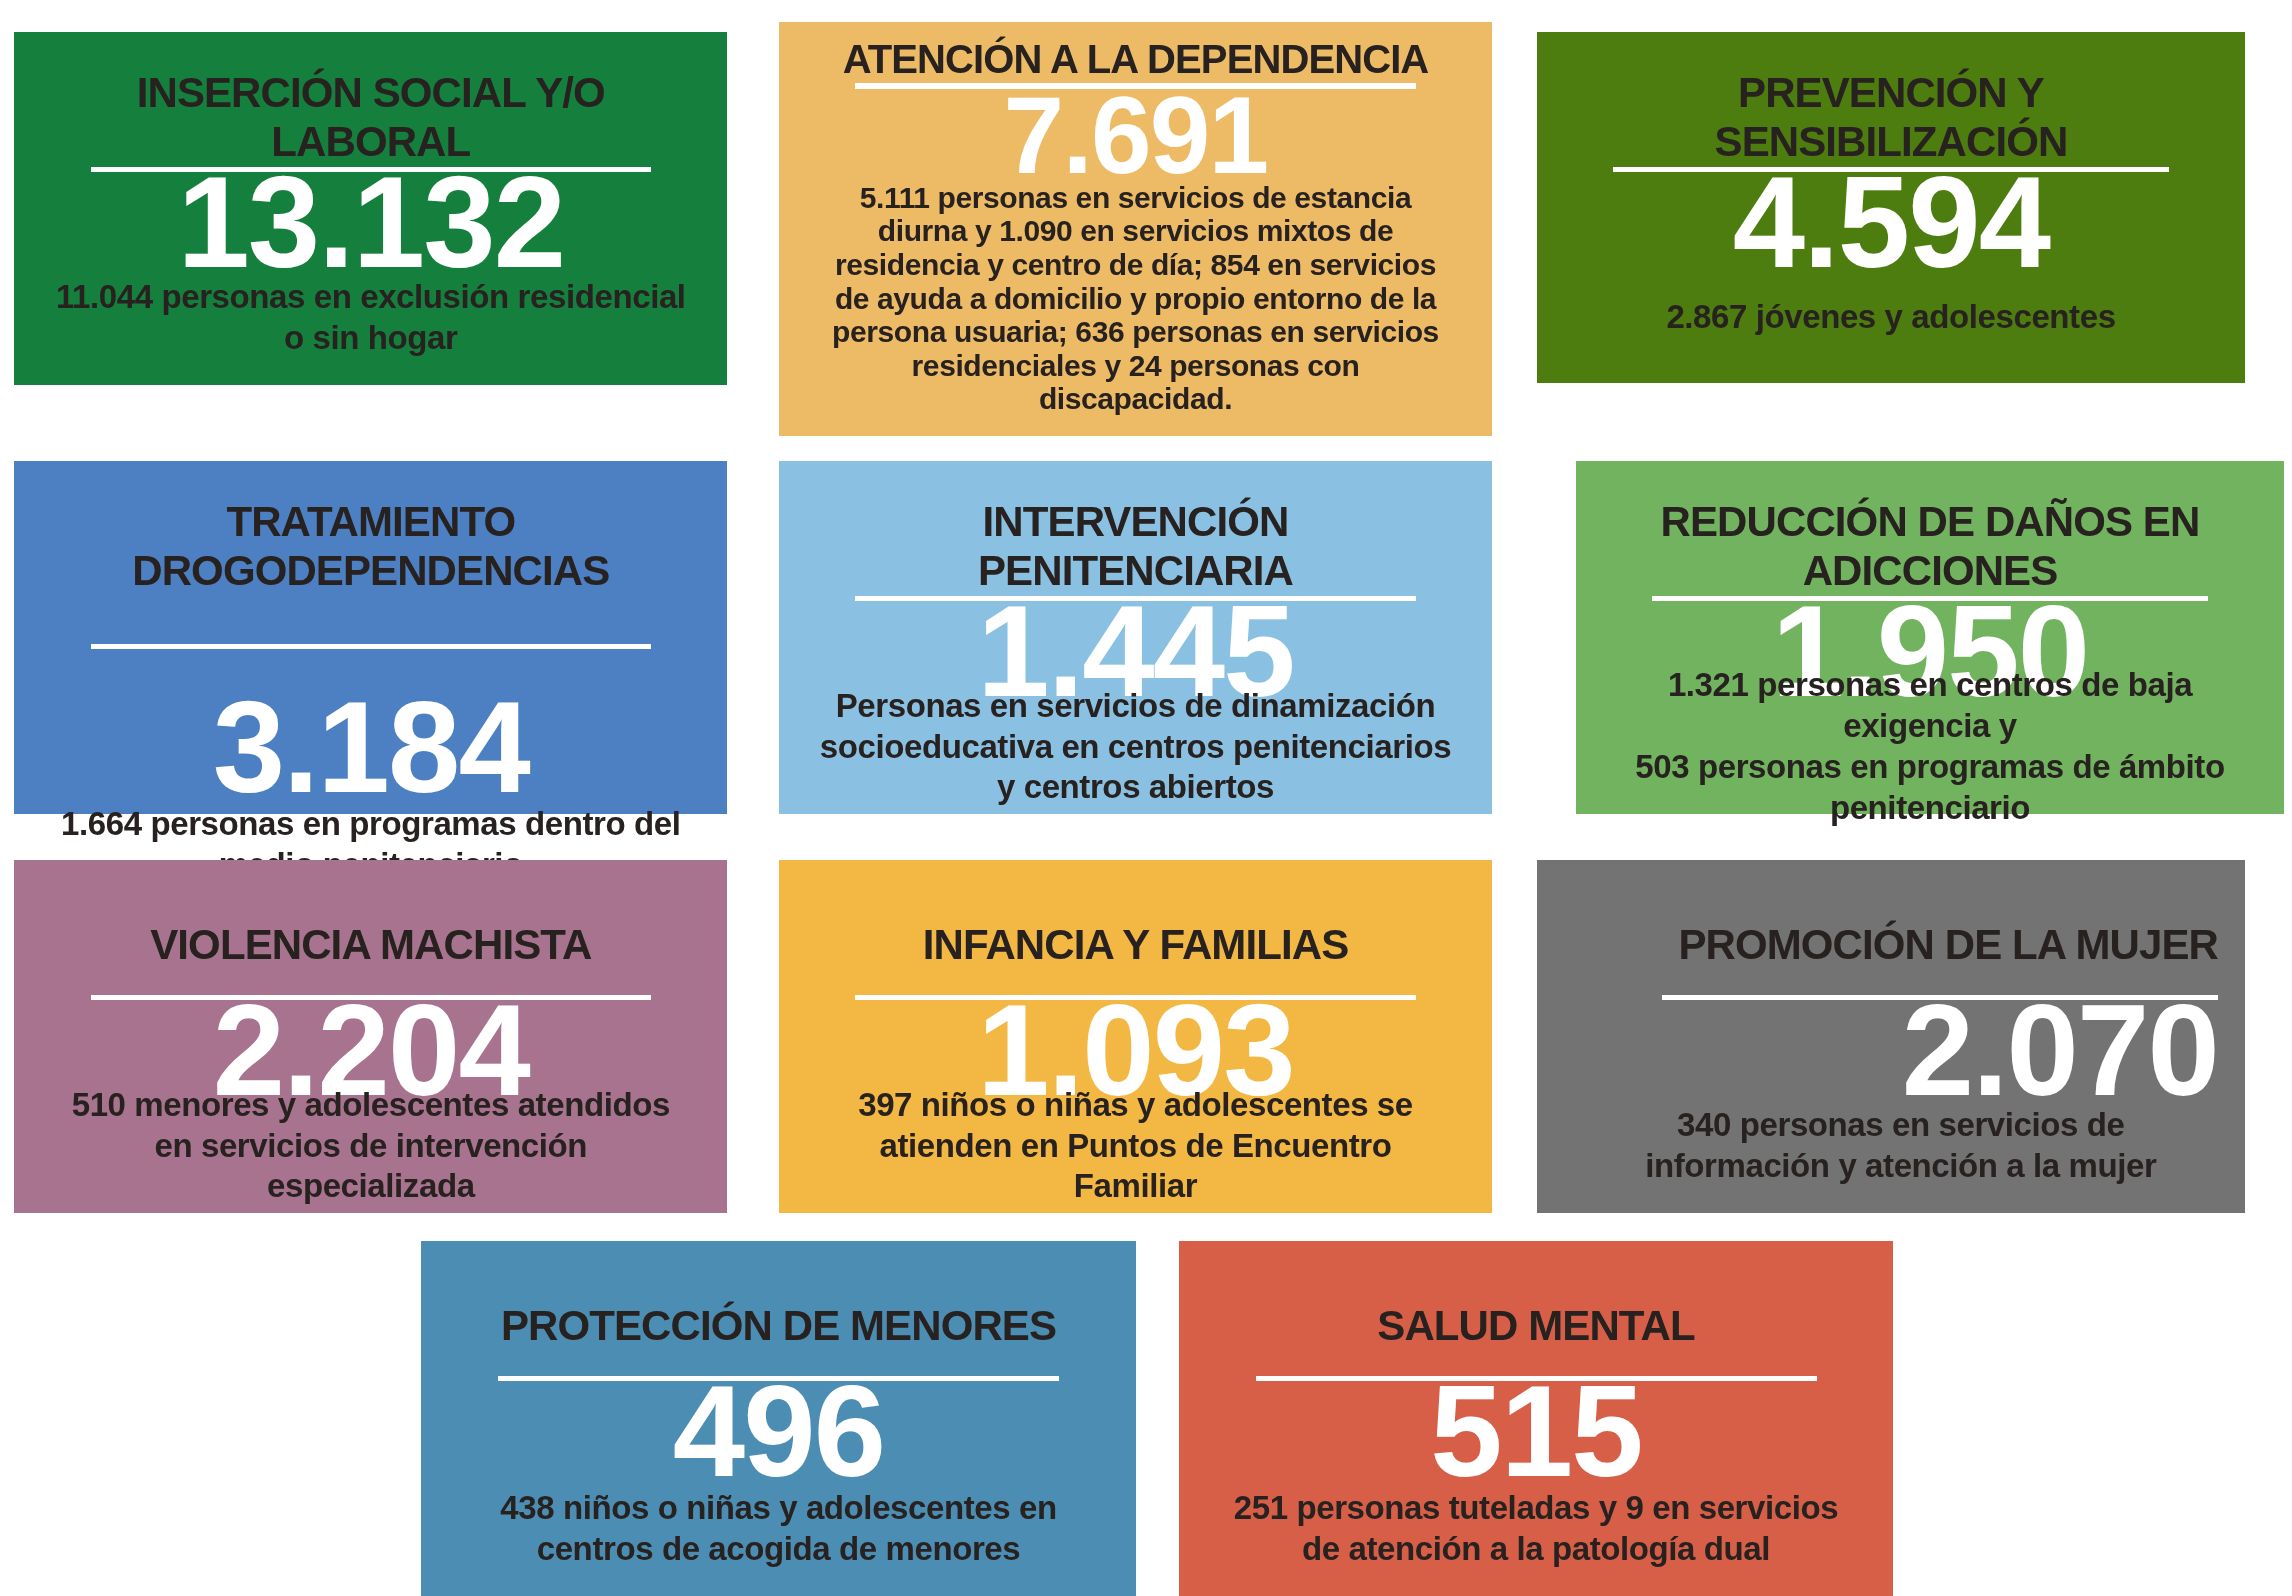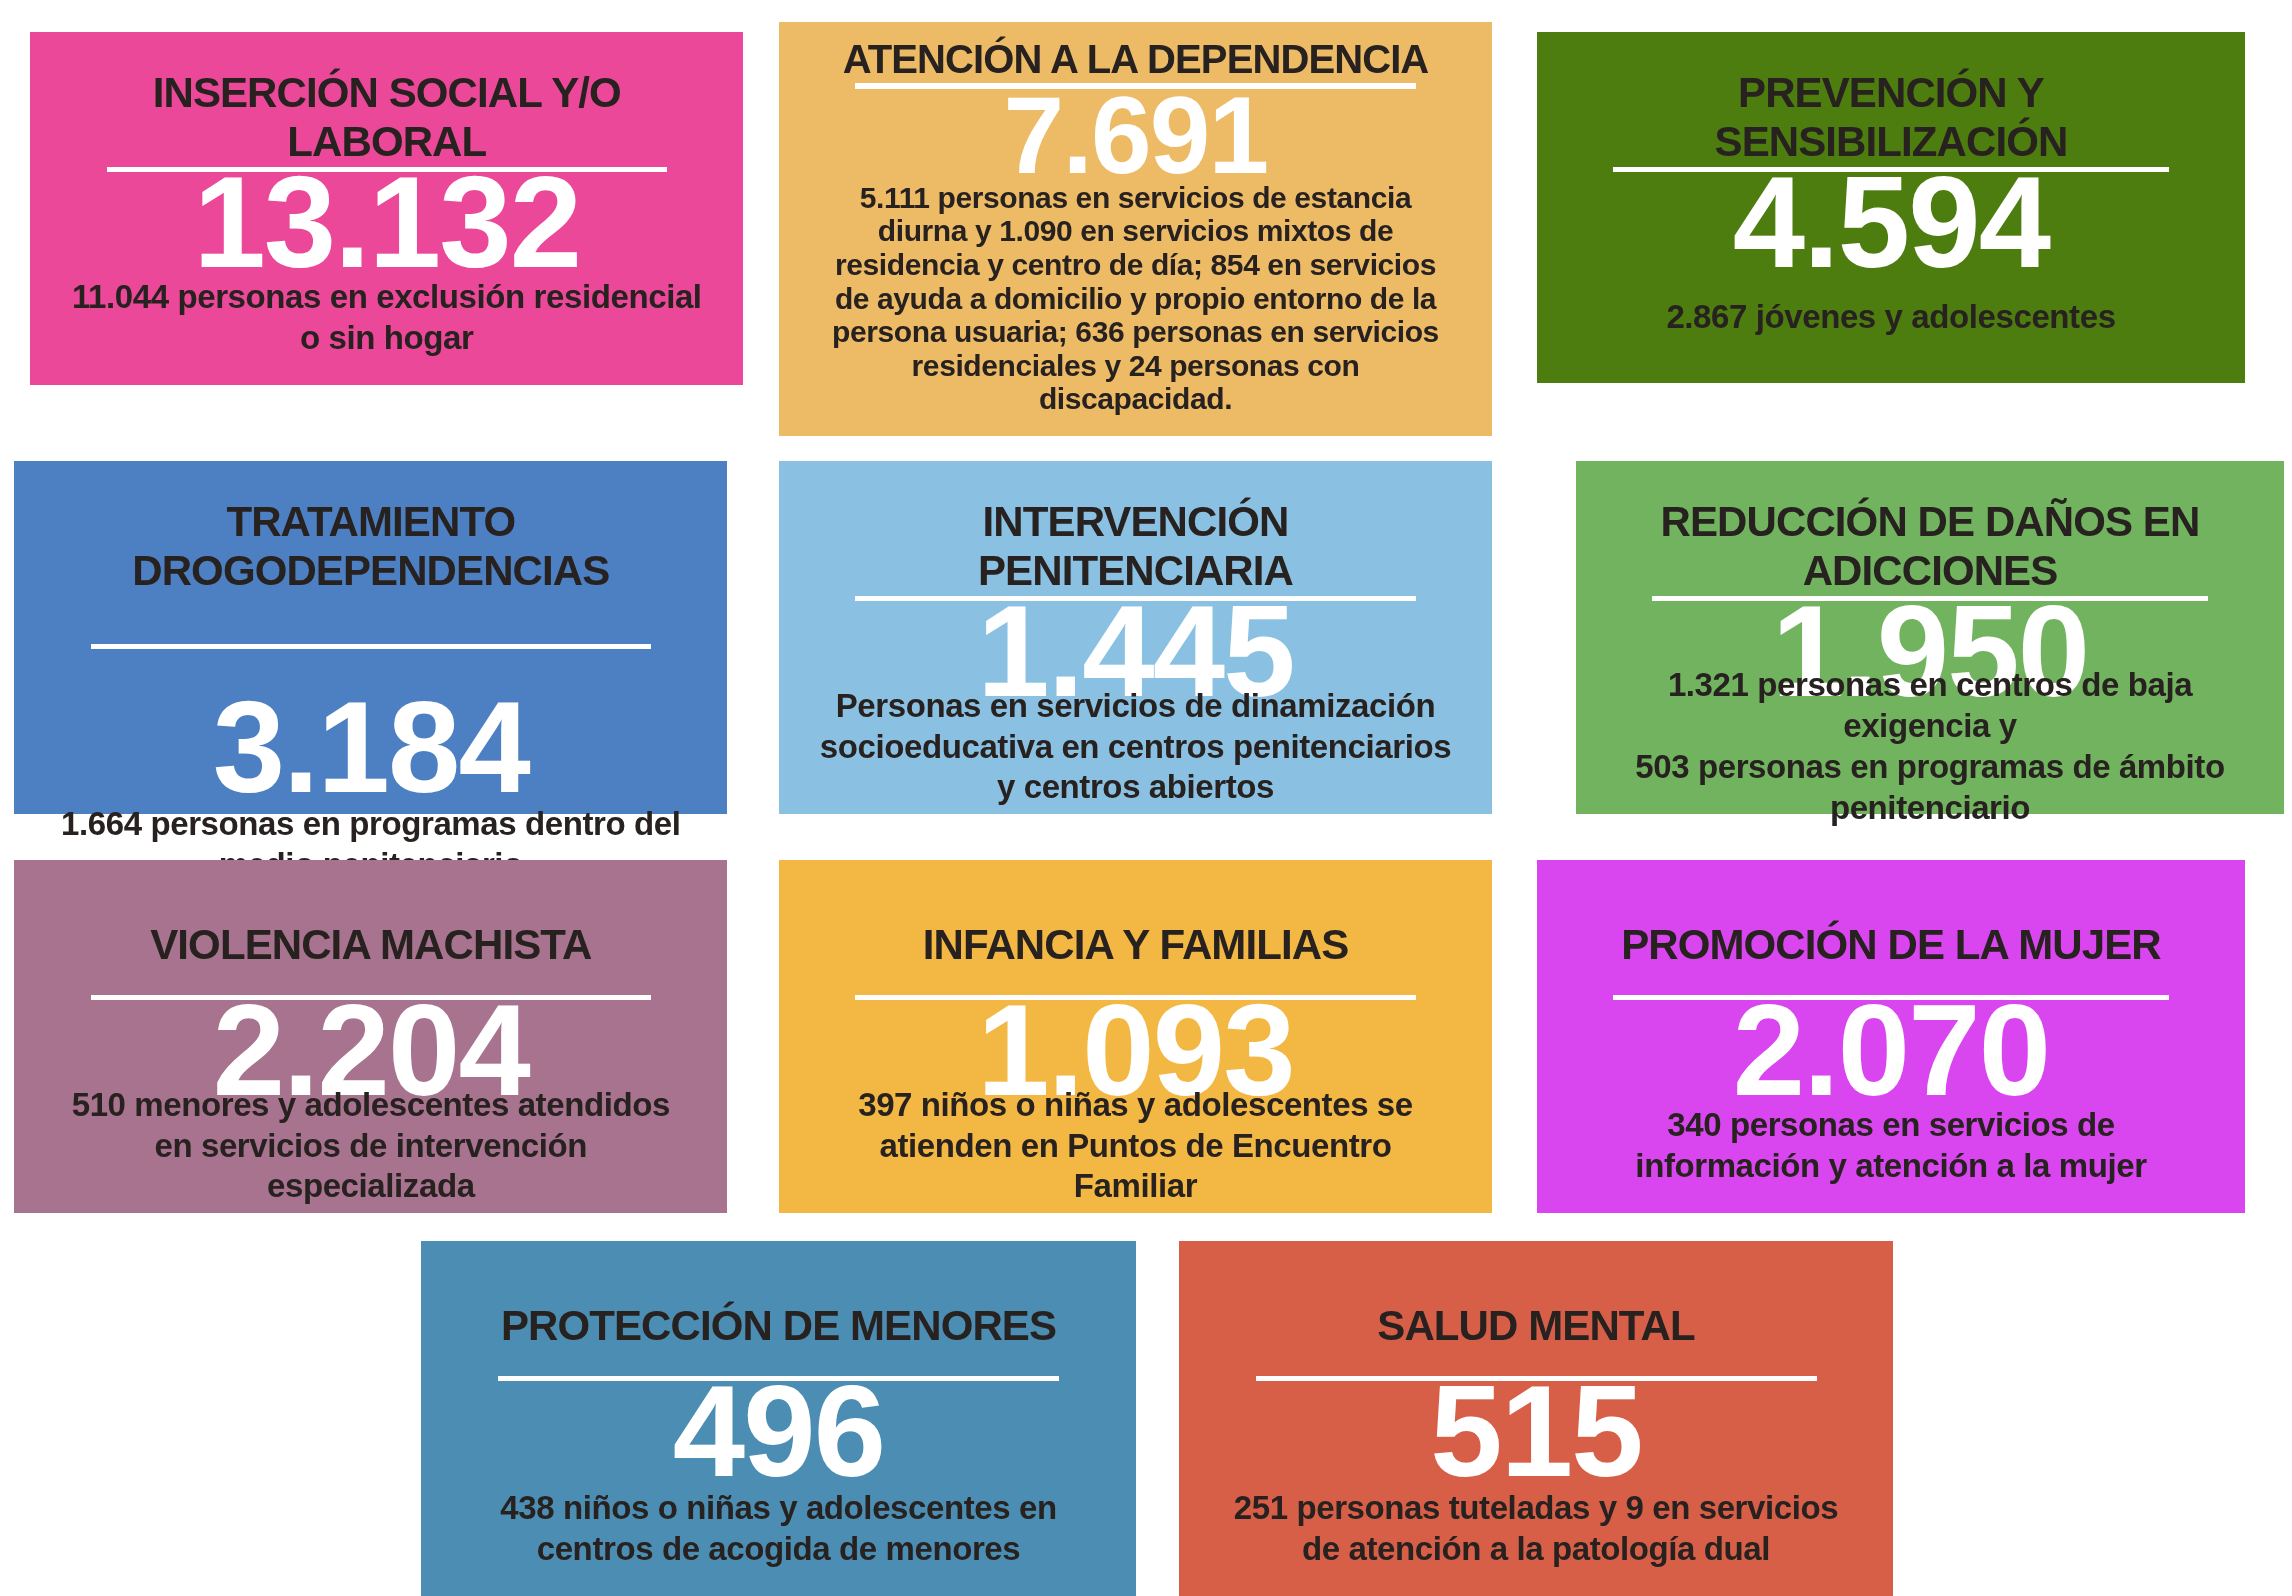--- a/index.html
+++ b/index.html
@@ -50,21 +50,21 @@
   .pos-8{left:779px;top:860px;width:713px;height:353px;}
   .pos-9{left:1537px;top:860px;width:708px;height:353px;}
   .pos-10{left:421px;top:1241px;width:715px;height:356px;}
   .pos-11{left:1179px;top:1241px;width:714px;height:356px;}
 </style>
 </head>
 <body>
 
 <main class="stats-grid" id="stats-grid">
 
-<section class="card pos-1" style="background-color: #ec4899; margin-left: 16px;">
+<section class="card pos-1" style="background-color: #15803d;">
       <h2 class="card-title">INSERCIÓN SOCIAL Y/O LABORAL</h2>
       <div class="card-divider"></div>
       <div class="card-number">13.132</div>
       <p class="card-subtitle">11.044 personas en exclusión residencial o sin hogar</p>
     </section>
     <section class="card pos-2 card--dense" style="background-color: rgb(237, 187, 102);">
       <h2 class="card-title">ATENCIÓN A LA DEPENDENCIA</h2>
       <div class="card-divider"></div>
       <div class="card-number">7.691</div>
       <p class="card-subtitle">5.111 personas en servicios de estancia diurna y 1.090 en servicios mixtos de residencia y centro de día; 854 en servicios de ayuda a domicilio y propio entorno de la persona usuaria; 636 personas en servicios residenciales y 24 personas con discapacidad.</p>
@@ -99,21 +99,21 @@
       <div class="card-divider"></div>
       <div class="card-number">2.204</div>
       <p class="card-subtitle">510 menores y adolescentes atendidos en servicios de intervención especializada</p>
     </section>
     <section class="card pos-8" style="background-color: rgb(243, 184, 67);">
       <h2 class="card-title">INFANCIA Y FAMILIAS</h2>
       <div class="card-divider"></div>
       <div class="card-number">1.093</div>
       <p class="card-subtitle">397 niños o niñas y adolescentes se atienden en Puntos de Encuentro Familiar</p>
     </section>
-    <section class="card pos-9" style="background-color: #d946ef;">
+    <section class="card pos-9" style="background-color: #737373; align-items: flex-end;">
       <h2 class="card-title">PROMOCIÓN DE LA MUJER</h2>
       <div class="card-divider"></div>
       <div class="card-number">2.070</div>
       <p class="card-subtitle">340 personas en servicios de información y atención a la mujer</p>
     </section>
     <section class="card pos-10" style="background-color: rgb(76, 142, 179);">
       <h2 class="card-title">PROTECCIÓN DE MENORES</h2>
       <div class="card-divider"></div>
       <div class="card-number">496</div>
       <p class="card-subtitle">438 niños o niñas y adolescentes en centros de acogida de menores</p>

